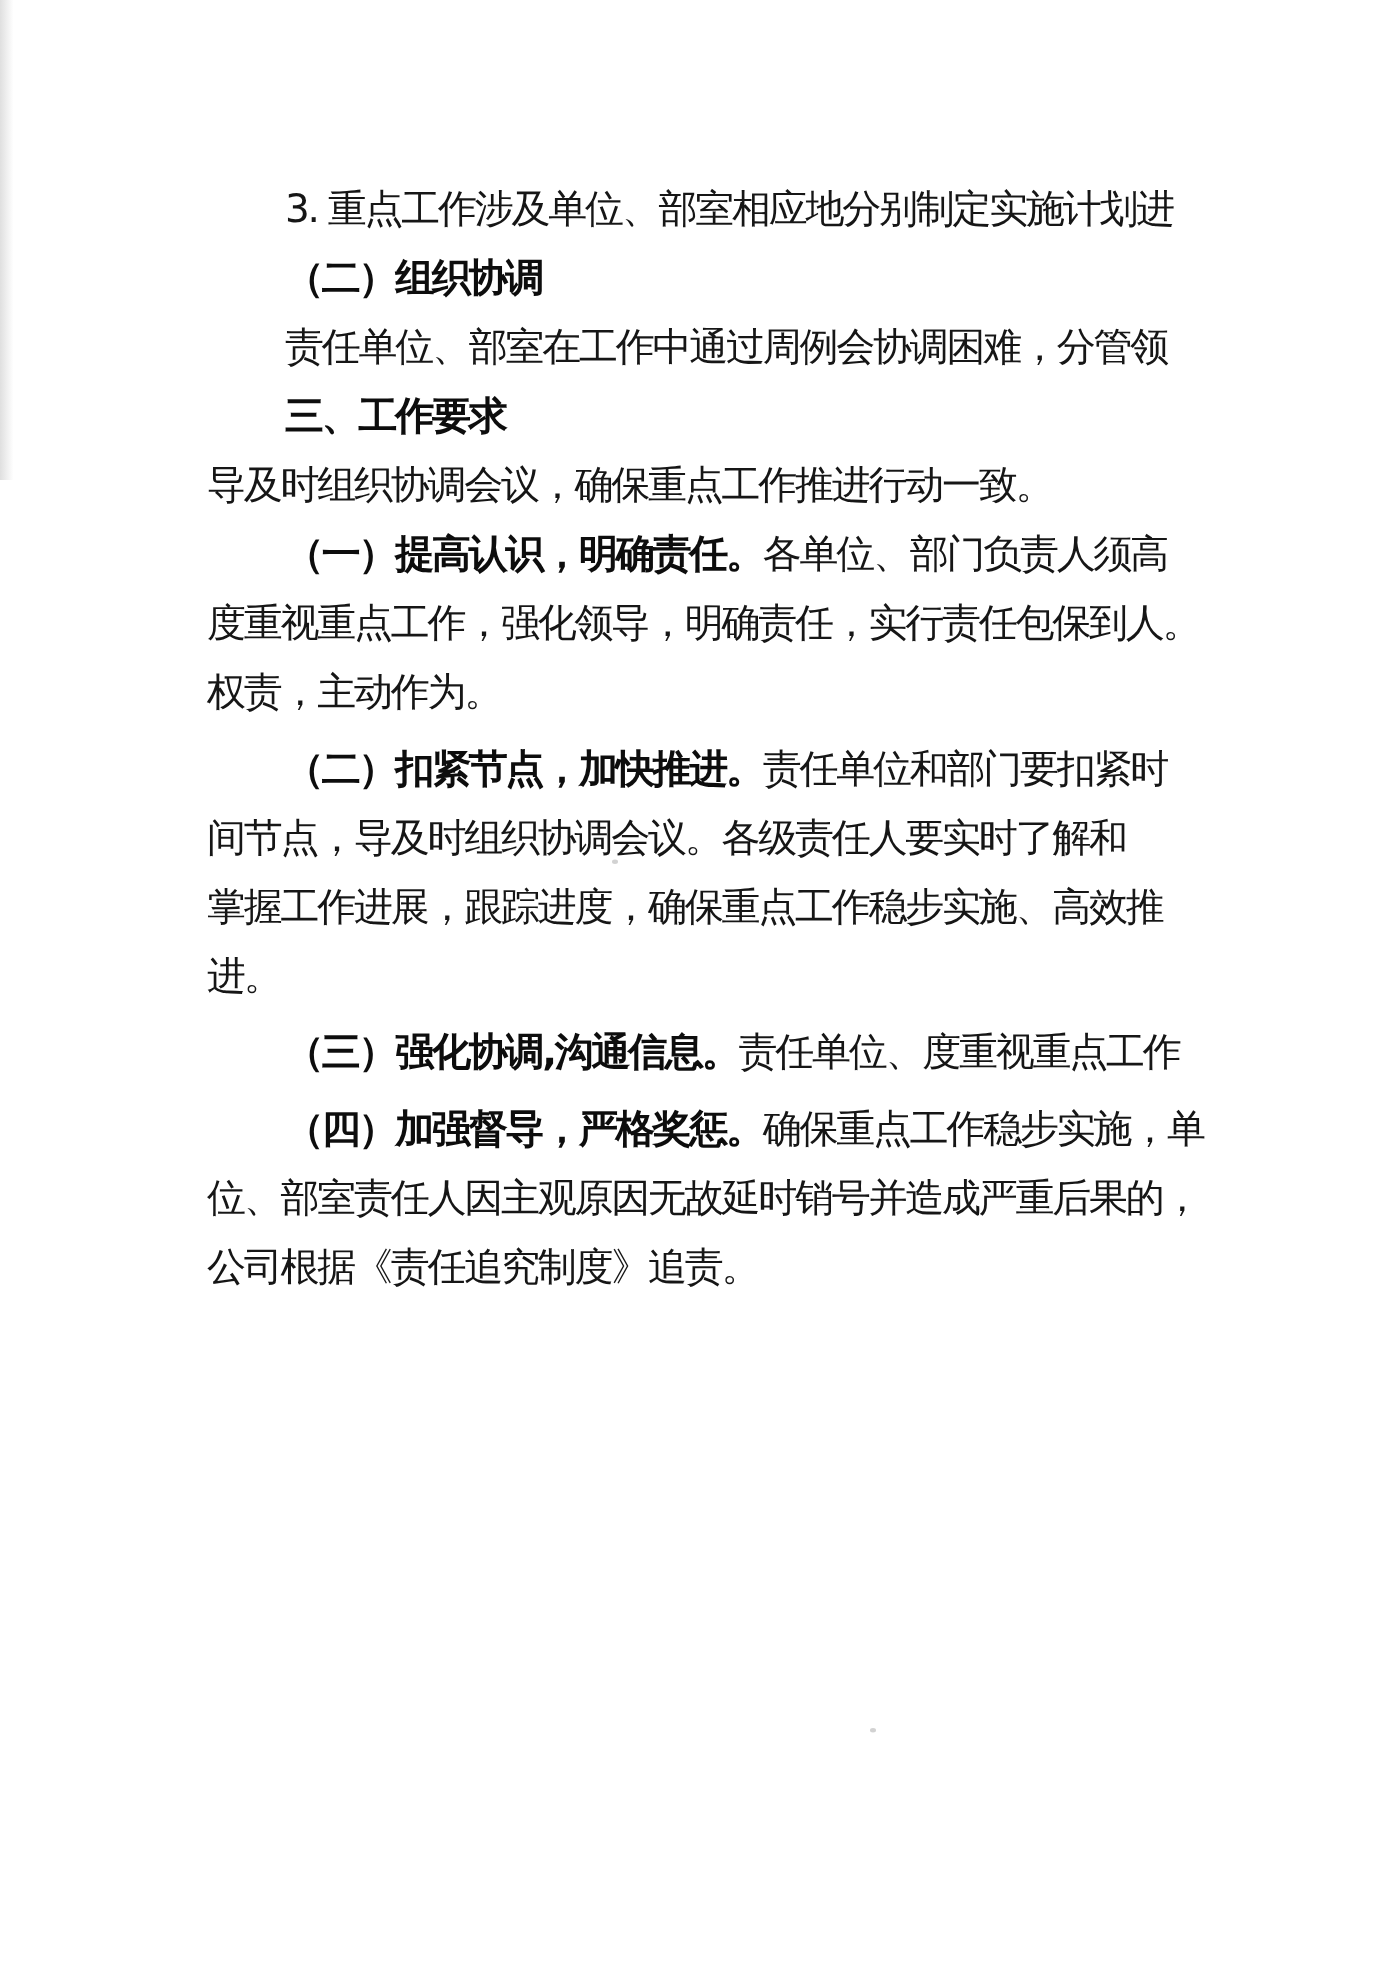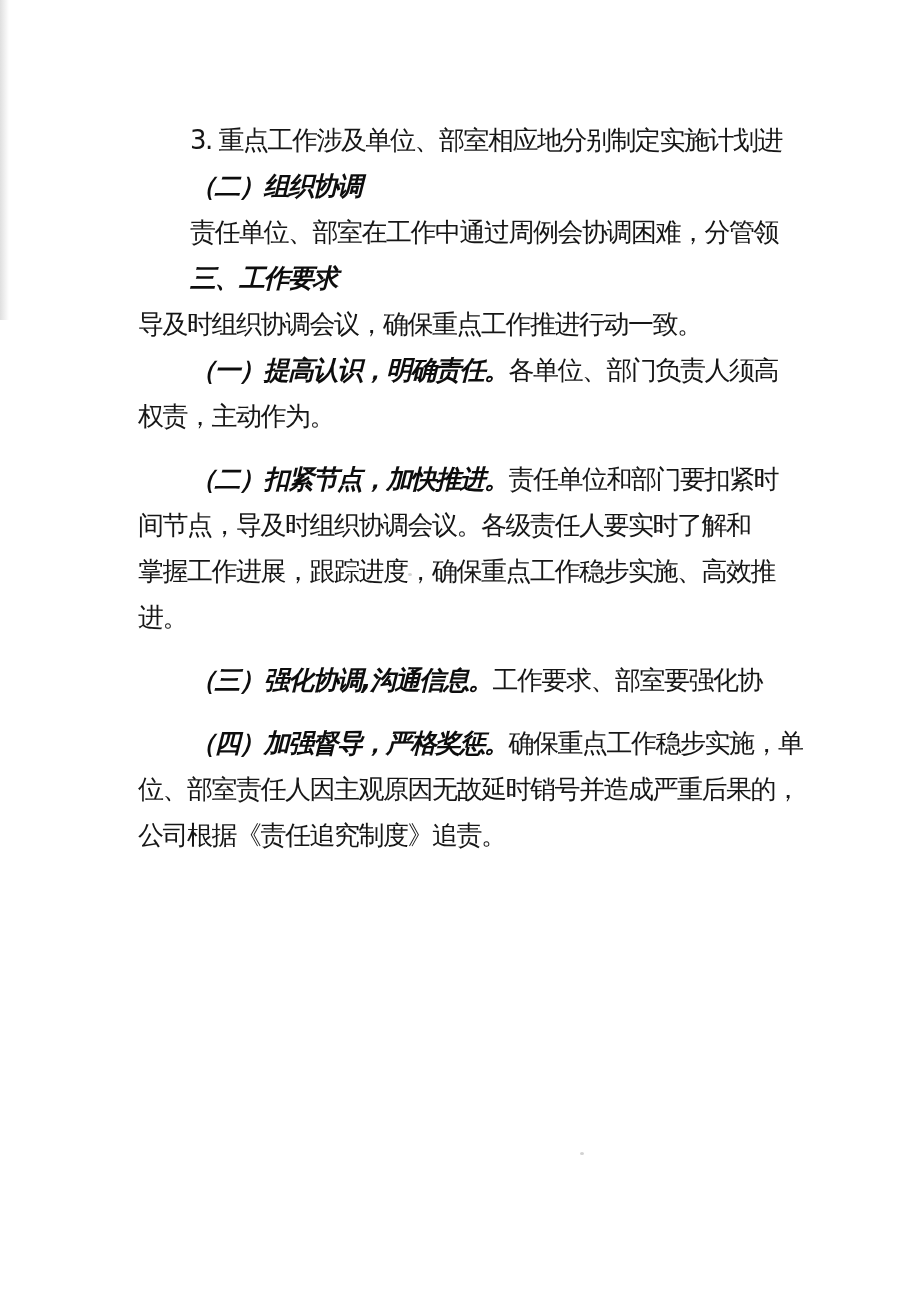--- a/index.html
+++ b/index.html
@@ -24,22 +24,22 @@
     color: #161616;
     font-size: 26px;
     line-height: 46px;
     letter-spacing: -1.5px;
   }
   .line {
     margin: 0;
     white-space: nowrap;
   }
   .line.indent { text-indent: 52px; }
-  .line.gap { margin-top: 17px; }
-  .line b { font-weight: 700; color: #0d0d0d; font-style: italic; }
+  .line.gap { margin-top: 5px; }
+  .line b { font-weight: 700; color: #0d0d0d; }
   
   .edge-smudge {
     position: absolute;
     left: 0; top: 0;
     width: 9px; height: 320px;
     background: linear-gradient(to right, rgba(110,110,110,0.22), rgba(110,110,110,0));
   }
   .edge-tick {
     position: absolute;
     width: 0;
@@ -70,24 +70,25 @@
   <div class="speck speck-1"></div>
   <div class="speck speck-2"></div>
 
   <div class="textblock">
     <p class="line indent"><b></b><span>3. 重点工作涉及单位、部室相应地分别制定实施计划进</span></p>
     <p class="line indent"><b>（二）组织协调</b><span></span></p>
     <p class="line indent"><b></b><span>责任单位、部室在工作中通过周例会协调困难，分管领</span></p>
     <p class="line indent"><b>三、工作要求</b><span></span></p>
     <p class="line"><b></b><span>导及时组织协调会议，确保重点工作推进行动一致。</span></p>
     <p class="line indent"><b>（一）提高认识，明确责任。</b><span>各单位、部门负责人须高</span></p>
+    <p class="line"><b></b><span>度重视重点工作，强化领导，明确责任，实行责任包保到人。</span></p>
     <p class="line"><b></b><span>权责，主动作为。</span></p>
     <p class="line indent gap"><b>（二）扣紧节点，加快推进。</b><span>责任单位和部门要扣紧时</span></p>
     <p class="line"><b></b><span>间节点，导及时组织协调会议。各级责任人要实时了解和</span></p>
     <p class="line"><b></b><span>掌握工作进展，跟踪进度，确保重点工作稳步实施、高效推</span></p>
     <p class="line"><b></b><span>进。</span></p>
-    <p class="line indent gap"><b>（三）强化协调,沟通信息。</b><span>工作要求、部室要强化协</span></p>
+    <p class="line indent gap"><b>（三）强化协调,沟通信息。</b><span>责任单位、度重视重点工作</span></p>
     <p class="line indent gap"><b>（四）加强督导，严格奖惩。</b><span>确保重点工作稳步实施，单</span></p>
     <p class="line"><b></b><span>位、部室责任人因主观原因无故延时销号并造成严重后果的，</span></p>
     <p class="line"><b></b><span>公司根据《责任追究制度》追责。</span></p>
   </div>
 
 </div>
 
 </body></html>

